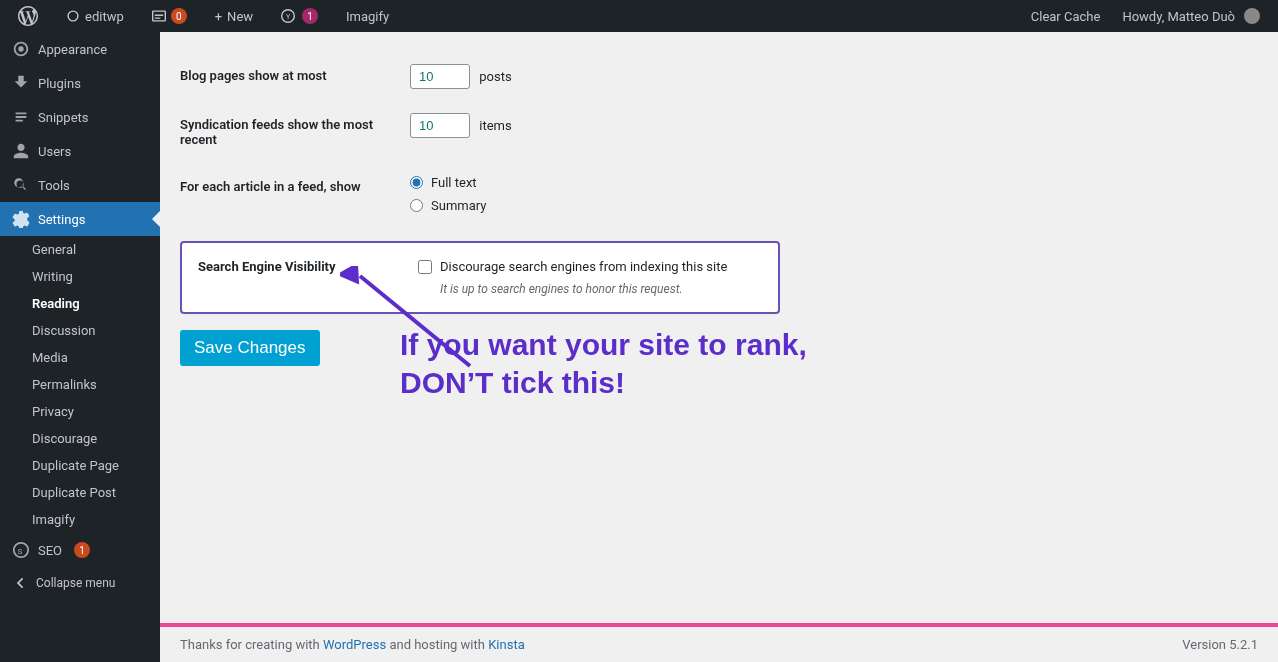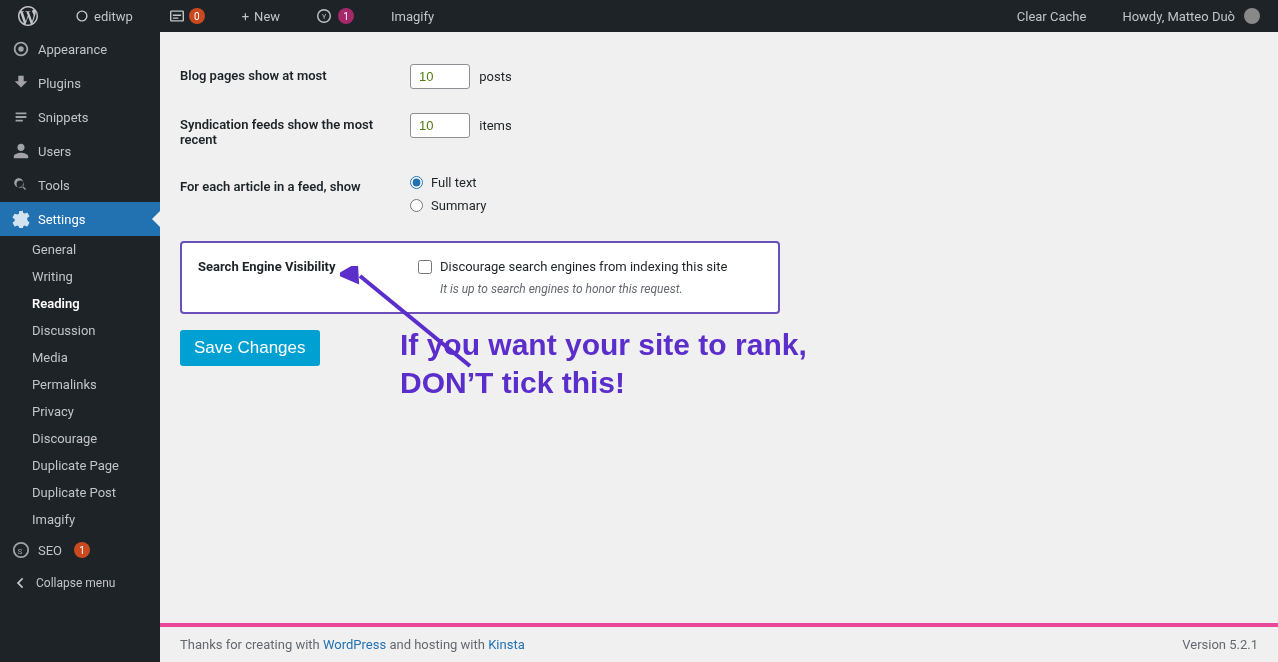--- a/index.html
+++ b/index.html
@@ -11,29 +11,29 @@
       height: 32px;
       display: flex;
       align-items: center;
       padding: 0 8px;
       position: fixed;
       top: 0; left: 0; right: 0;
       z-index: 1000;
       color: #c3c4c7;
       font-size: 13px;
     }
-    .adminbar-left { display: flex; align-items: center; gap: 17px; flex: 1; }
+    .adminbar-left { display: flex; align-items: center; gap: 8px; flex: 1; }
     .adminbar-item {
       display: flex; align-items: center; gap: 5px;
       padding: 0 10px; height: 32px; cursor: pointer;
       color: #c3c4c7; text-decoration: none;
       font-size: 13px;
     }
     .adminbar-wp-icon { width: 20px; height: 20px; fill: #c3c4c7; }
-    .adminbar-right { display: flex; align-items: center; gap: 16px; }
+    .adminbar-right { display: flex; align-items: center; gap: 2px; }
     .comment-count-badge {
       background: #ca4a1f; color: #fff; border-radius: 50%;
       width: 16px; height: 16px; font-size: 10px;
       display: flex; align-items: center; justify-content: center;
     }
     .yoast-badge {
       background: #a4286a; color: #fff; border-radius: 50%;
       width: 16px; height: 16px; font-size: 10px;
       display: flex; align-items: center; justify-content: center;
       margin-left: 2px;
@@ -84,21 +84,21 @@
     .form-table th {
       text-align: left; padding: 16px 10px 16px 0;
       vertical-align: top; font-weight: 600;
       font-size: 13px; color: #1d2327;
       width: 220px;
     }
     .form-table td { padding: 12px 10px; vertical-align: top; }
 
     .form-input {
       width: 60px; padding: 4px 8px; border: 1px solid #8c8f94;
-      border-radius: 3px; font-size: 13px; color: #4d7c0f;
+      border-radius: 3px; font-size: 13px; color: #0f766e;
     }
 
     .unit-label { margin-left: 6px; color: #1d2327; font-size: 13px; }
 
     .radio-group { display: flex; flex-direction: column; gap: 8px; }
     .radio-option { display: flex; align-items: center; gap: 8px; cursor: pointer; }
     .radio-option input[type="radio"] { accent-color: #2271b1; }
 
     
     .sev-box {

